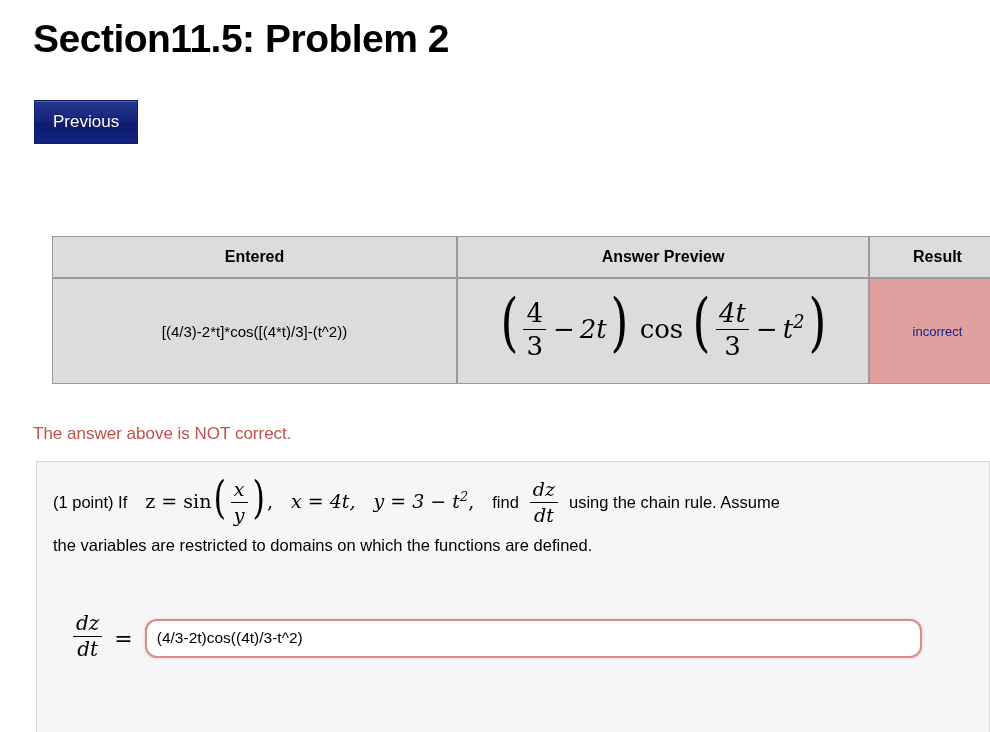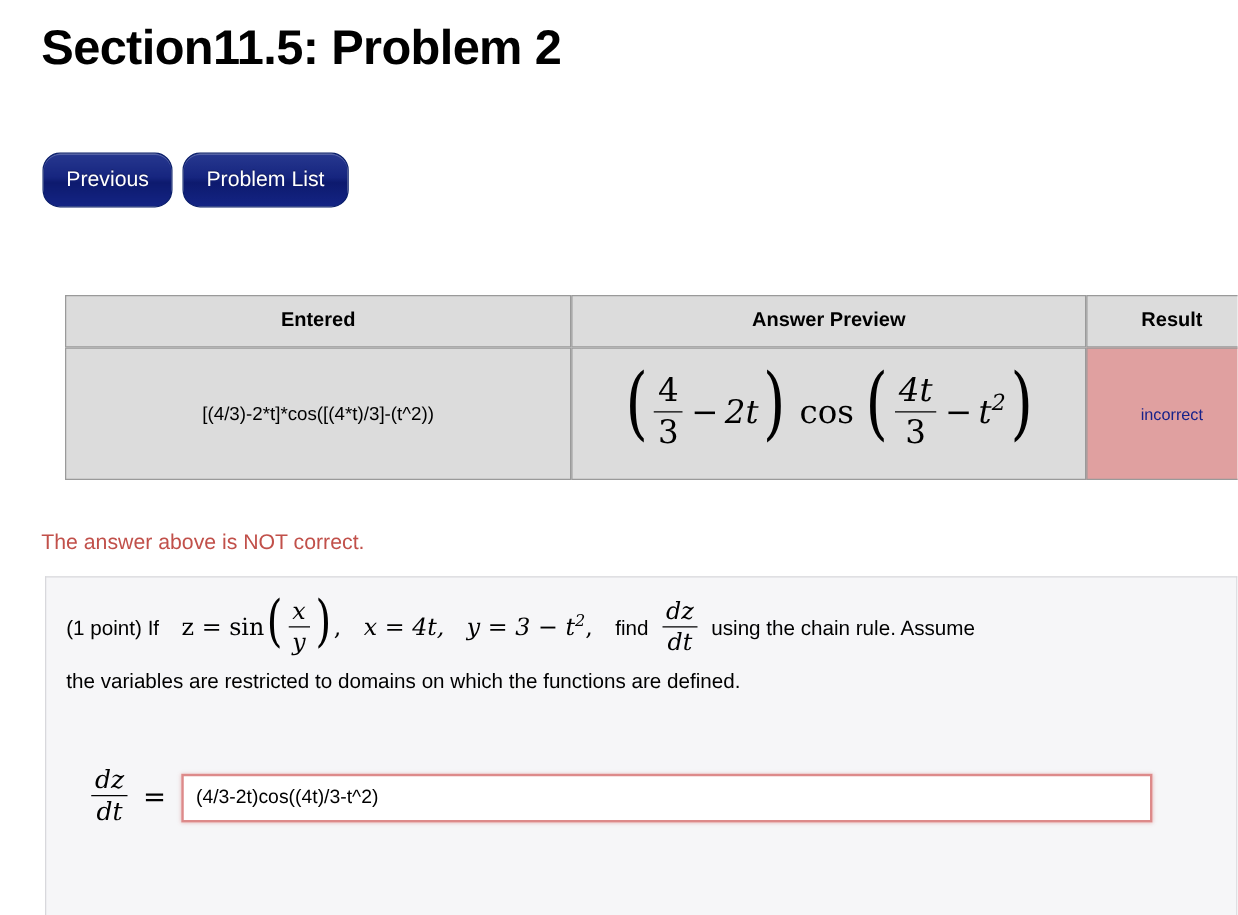--- a/index.html
+++ b/index.html
@@ -40,31 +40,30 @@
     align-items: flex-start;
     gap: 8px;
   }
   .nav-button {
     display: inline-block;
     box-sizing: border-box;
     height: 44px;
     line-height: 42px;
     padding: 0 18px;
     border: 1px solid #0b1f6b;
-    border-radius: 14px;
+    border-radius: 0;
     background: linear-gradient(to bottom, #27388f 0%, #16257f 45%, #0d1a6e 55%, #142484 100%);
     color: #ffffff;
     font-size: 17px;
     font-weight: normal;
     text-align: center;
     white-space: nowrap;
     cursor: pointer;
     text-shadow: 0 -1px 0 rgba(0,0,0,0.35);
     box-shadow: inset 0 1px 0 rgba(255,255,255,0.22);
-    margin-top: 22px;
   }
 
   
   .results-heading {
     position: absolute;
     left: 33px;
     top: 182px;
     font-size: 21px;
     font-weight: bold;
     color: #000000;
@@ -237,35 +236,34 @@
   .answer-input {
     box-sizing: border-box;
     width: 777px;
     height: 39px;
     padding: 0 10px;
     font-size: 15.5px;
     font-family: "Liberation Sans", sans-serif;
     color: #000000;
     background: #ffffff;
     border: 2px solid #dd8a8a;
-    border-radius: 0;
+    border-radius: 12px;
     outline: none;
     box-shadow: 0 0 3px rgba(200,90,90,0.35);
   }
 </style>
 </head>
 <body>
 
 <div class="page">
 
   <div class="page-title">Section11.5: Problem 2</div>
 
   <div class="nav-bar">
     <div class="nav-button">Previous</div>
-    <div class="nav-button">Problem List</div>
   </div>
 
 
   <table class="results-table">
     <colgroup>
       <col class="col-entered">
       <col class="col-preview">
       <col class="col-result">
     </colgroup>
     <thead>

